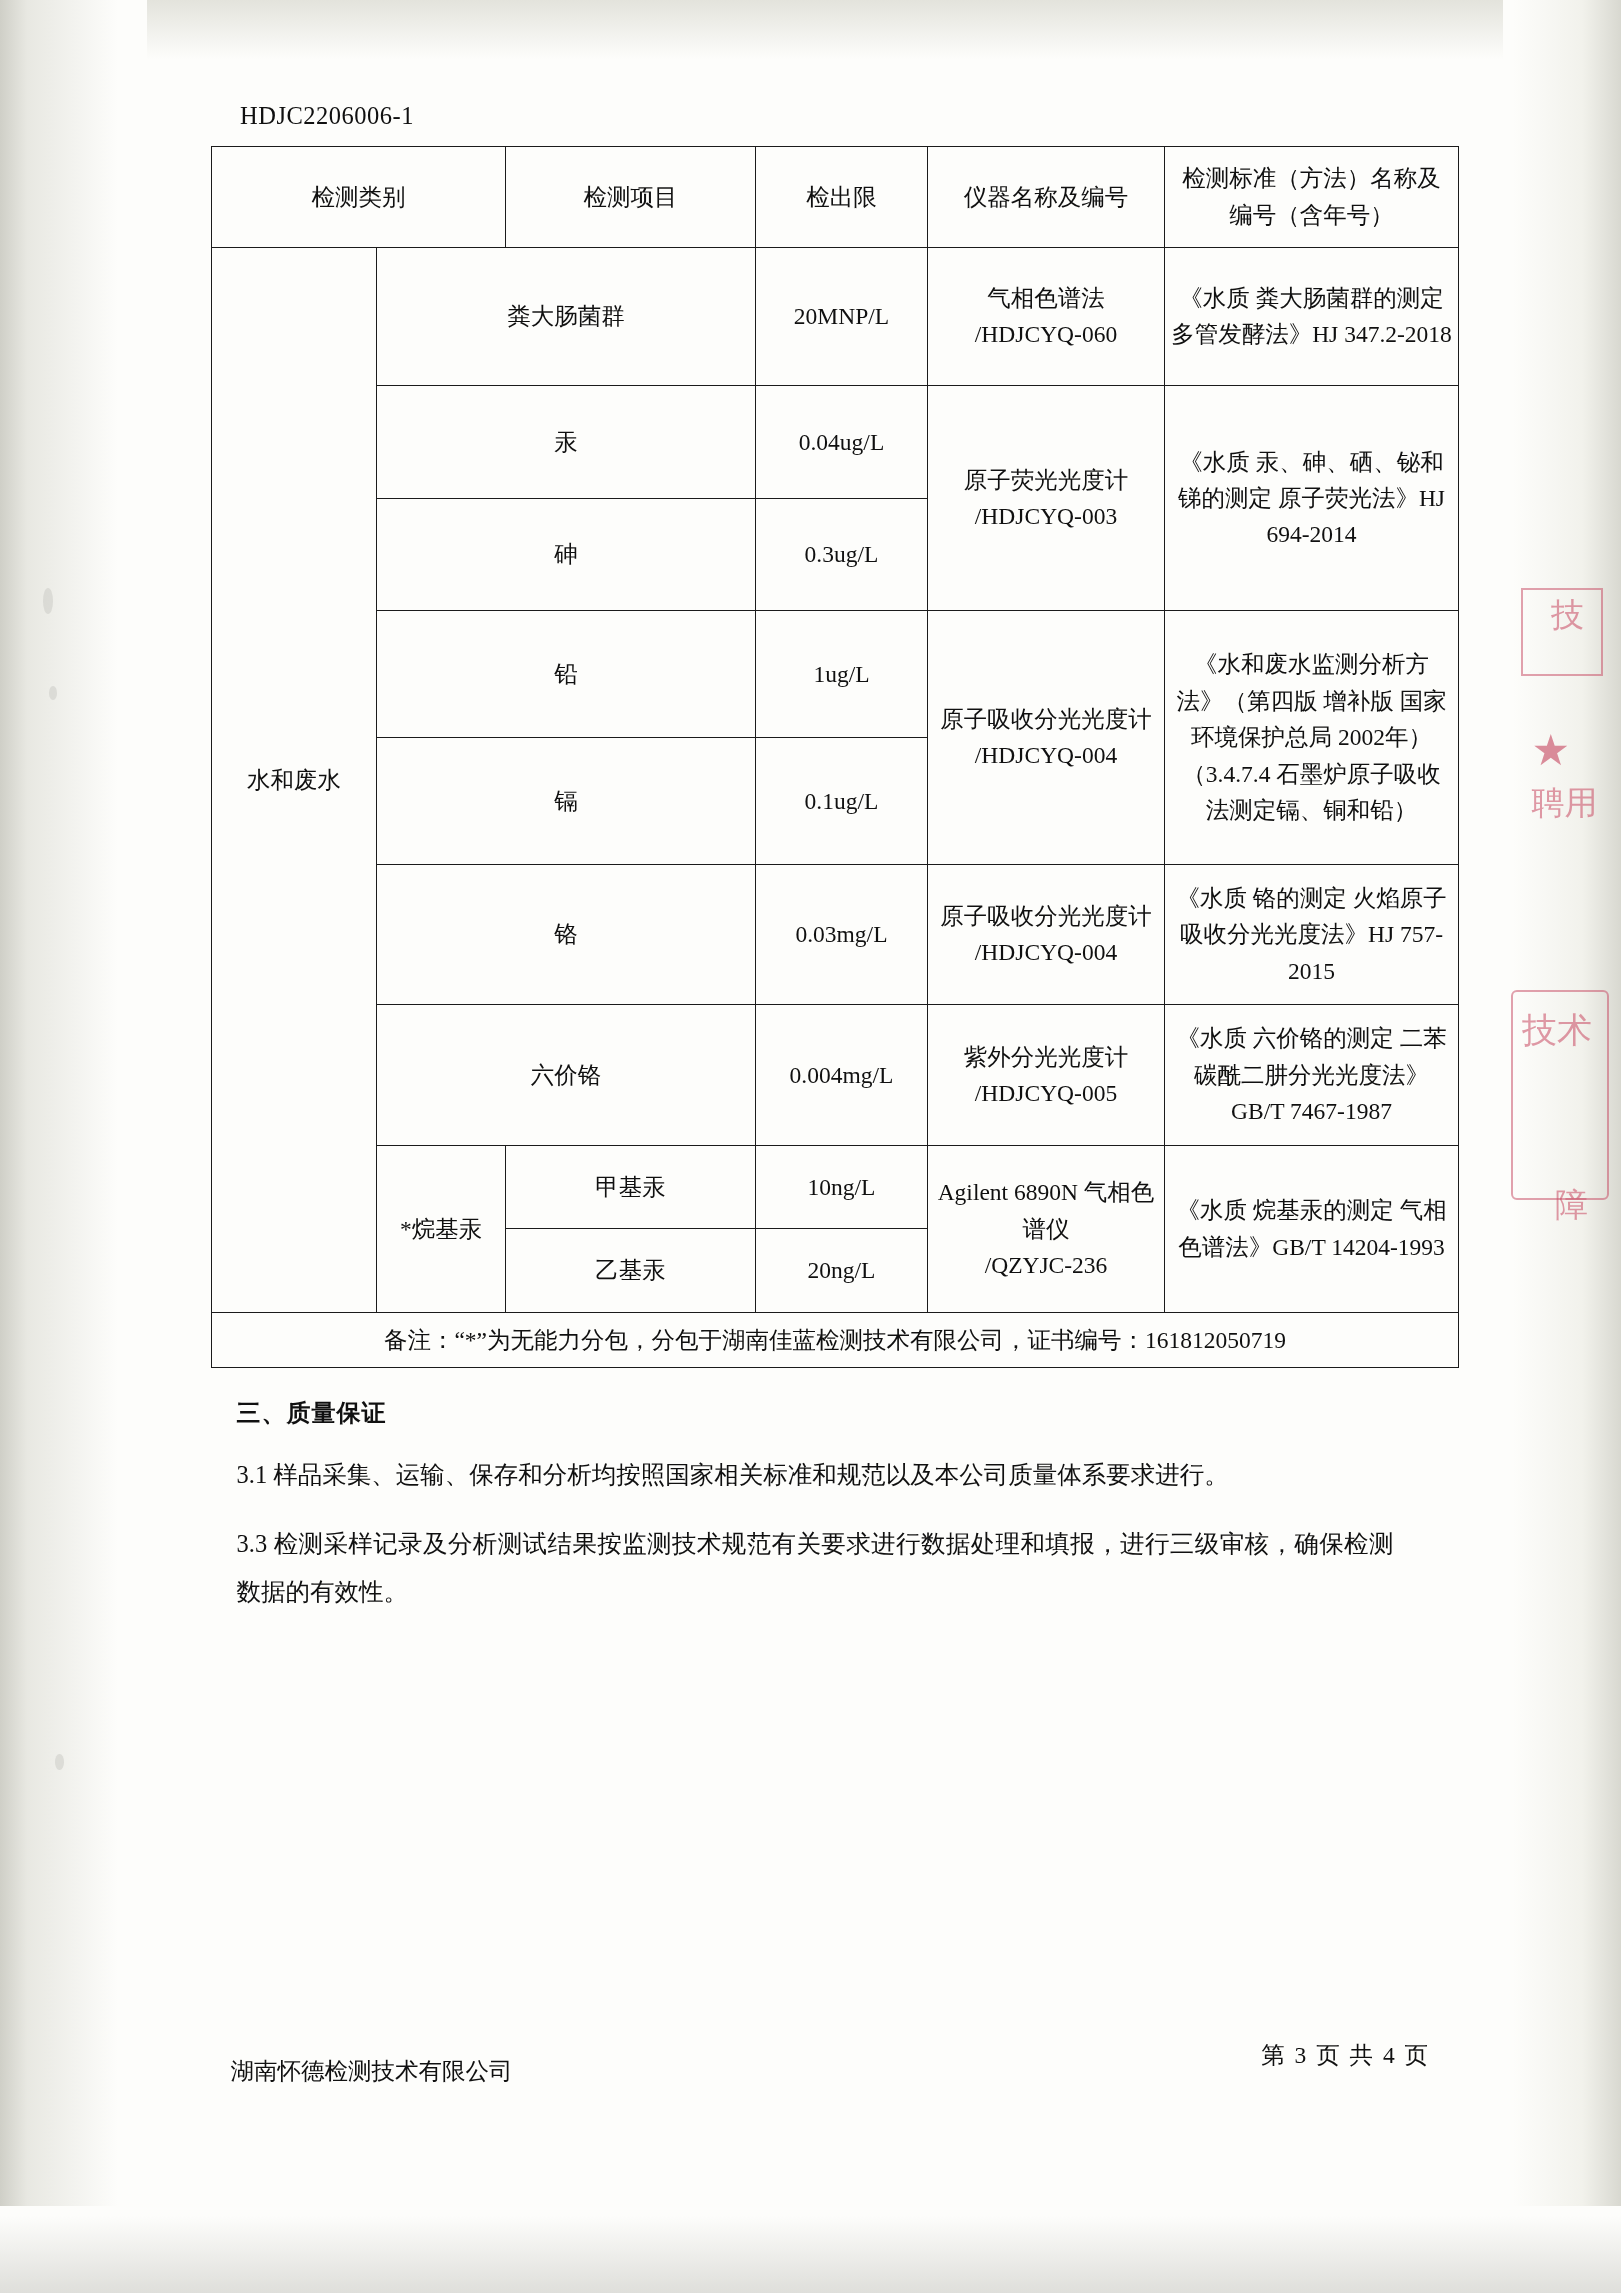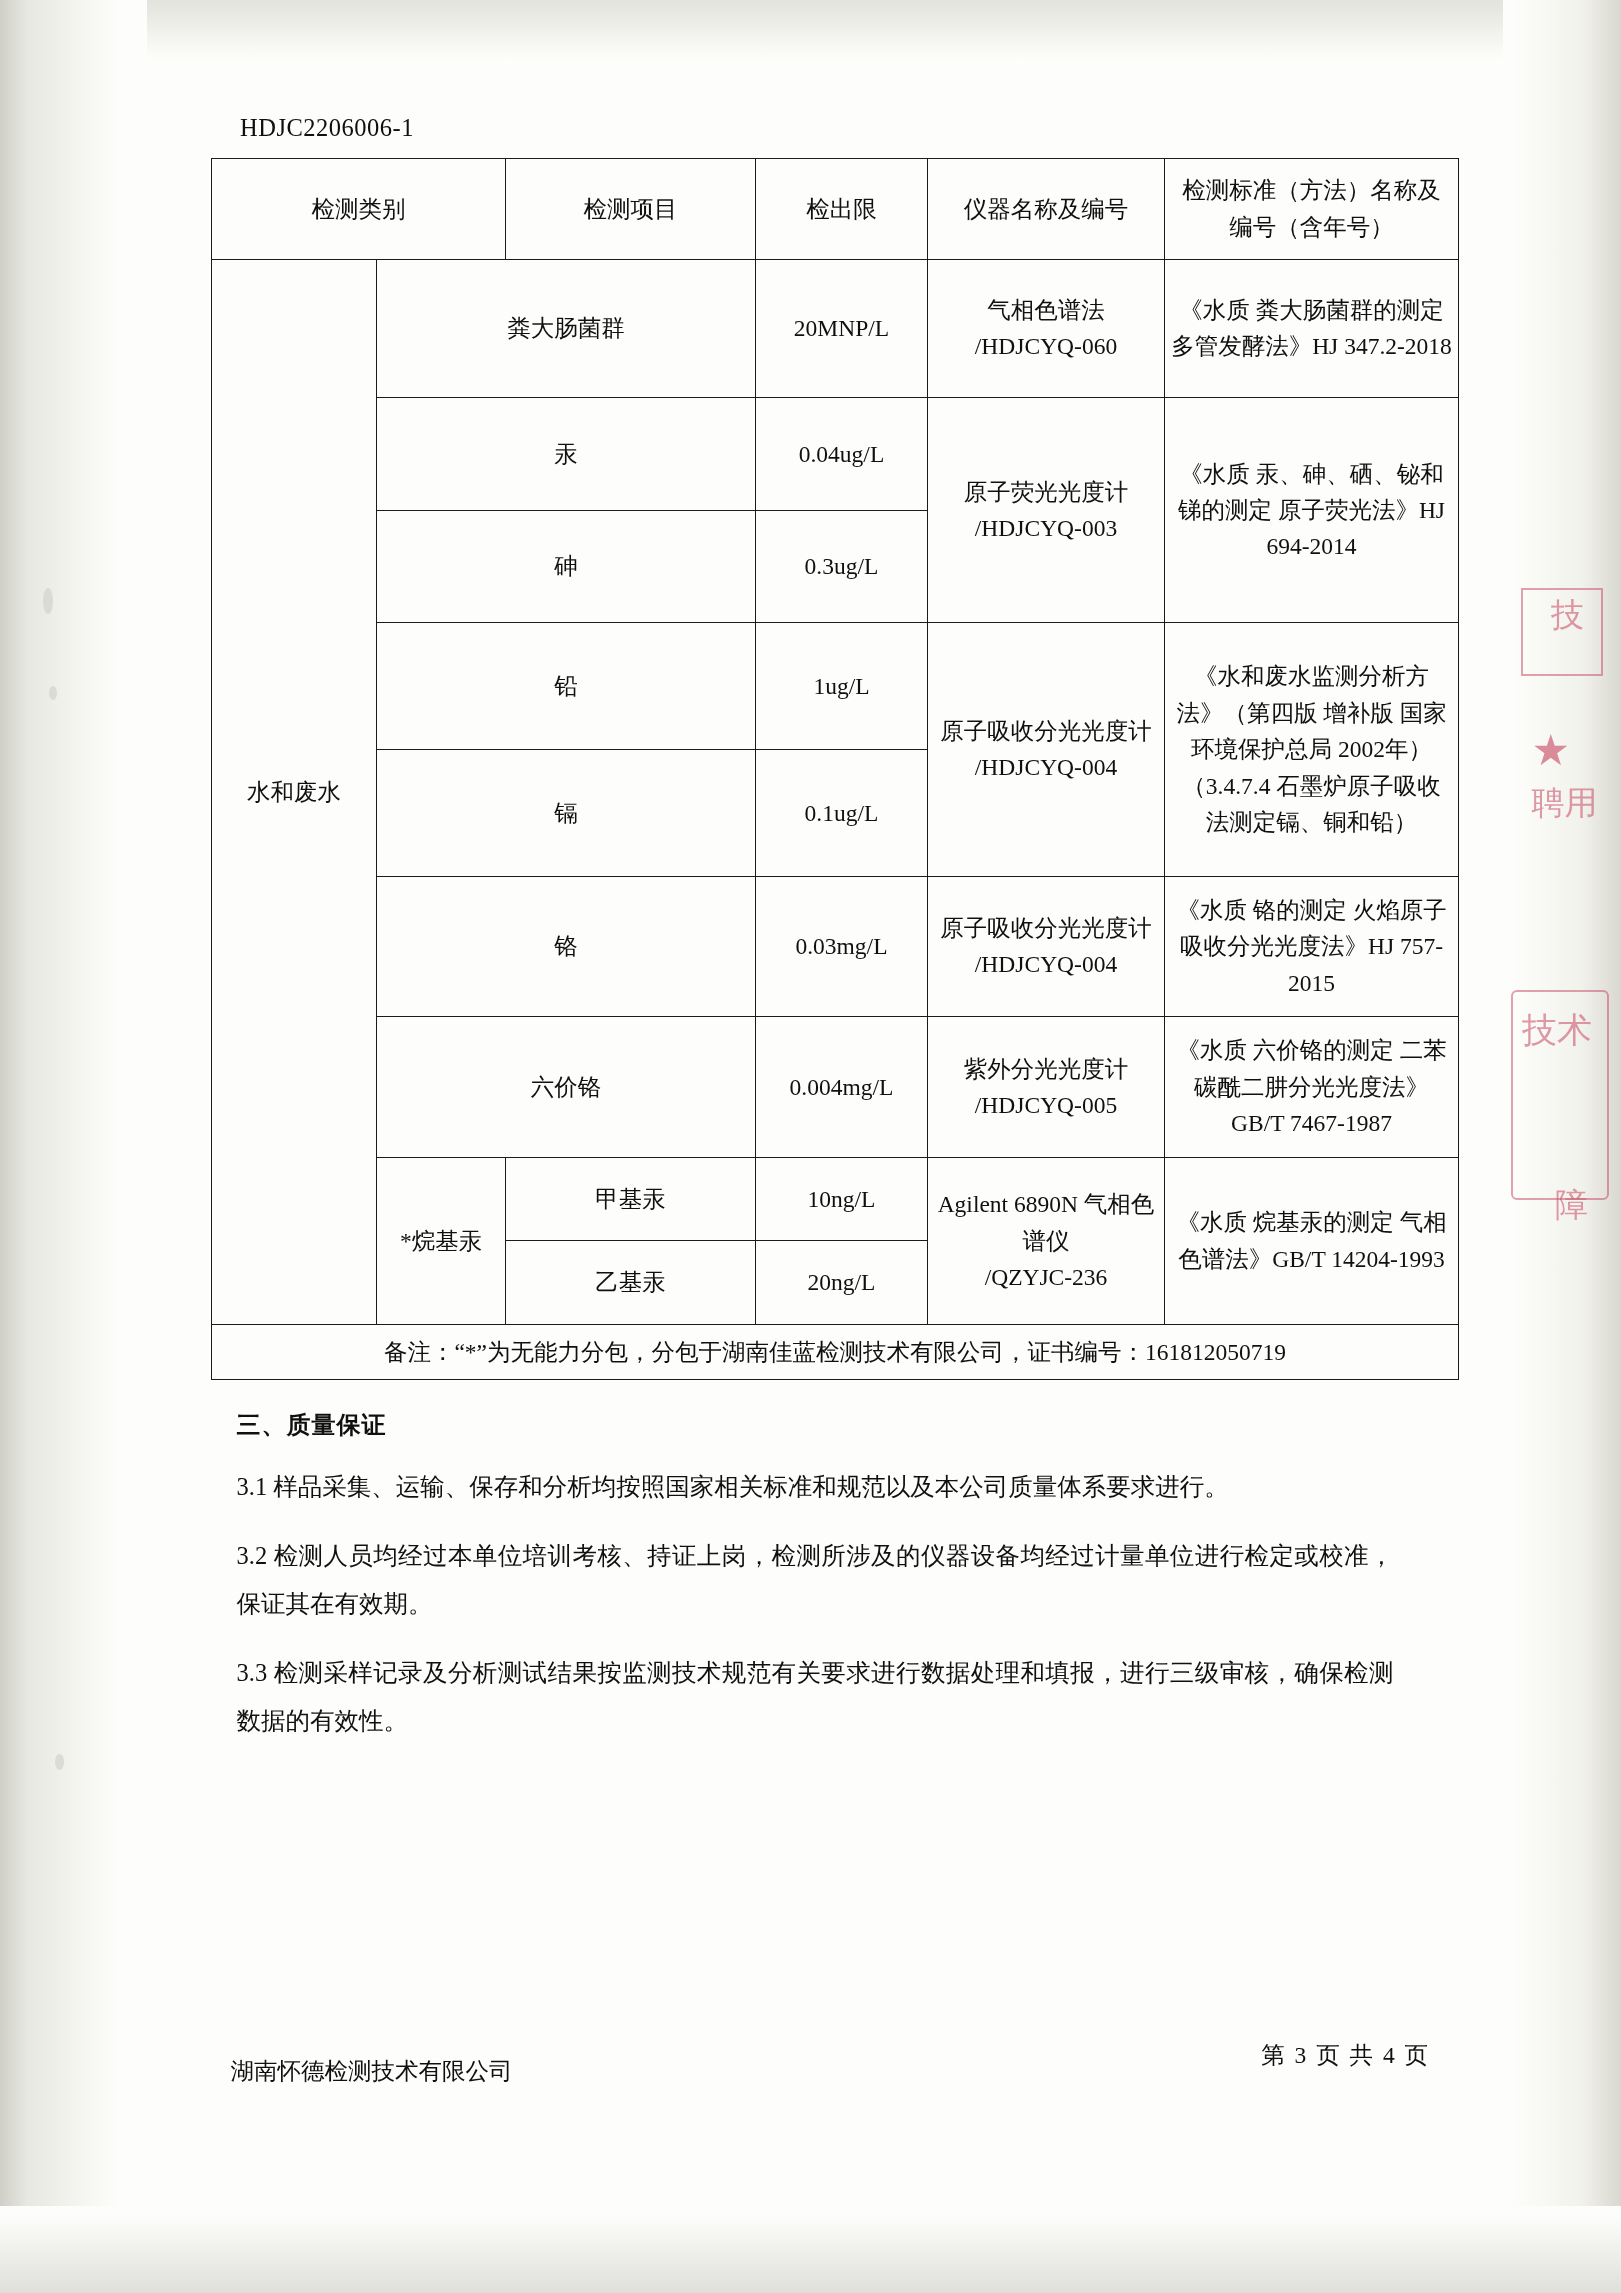--- a/index.html
+++ b/index.html
@@ -39,21 +39,21 @@
   .paper-edge-bottom {
     position: absolute;
     left: 0; right: 0; bottom: 0; height: 88px;
     background: linear-gradient(to top, #dededa 0px, #fdfdfb 78px);
     pointer-events: none;
   }
 
   .content {
     position: absolute;
     left: 211px;
-    top: 108px;
+    top: 96px;
     width: 1210px;
   }
 
   
   .doc-header {
     position: relative;
     height: 45px;
     font-size: 24.5px;
     letter-spacing: 0.5px;
   }
@@ -298,21 +298,20 @@
 
         <tr class="note-row">
           <td colspan="6">备注：“*”为无能力分包，分包于湖南佳蓝检测技术有限公司，证书编号：161812050719</td>
         </tr>
       </tbody>
     </table>
 
     <div class="section-title">三、质量保证</div>
 
     <div class="para">3.1 样品采集、运输、保存和分析均按照国家相关标准和规范以及本公司质量体系要求进行。</div>
-    <div class="para">3.2 检测人员均经过本单位培训考核、持证上岗，检测所涉及的仪器设备均经过计量单位进行检定或校准，保证其在有效期。</div>
     <div class="para">3.3 检测采样记录及分析测试结果按监测技术规范有关要求进行数据处理和填报，进行三级审核，确保检测数据的有效性。</div>
 
   </div>
 
   <div class="doc-footer">
     <div class="left">湖南怀德检测技术有限公司</div>
     <div class="right">第 3 页 共 4 页</div>
   </div>
 </div>
 

